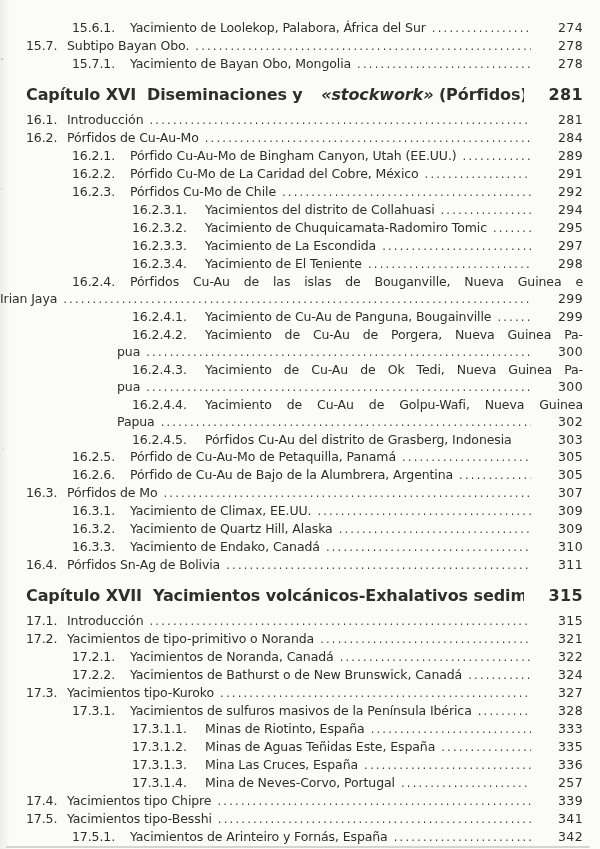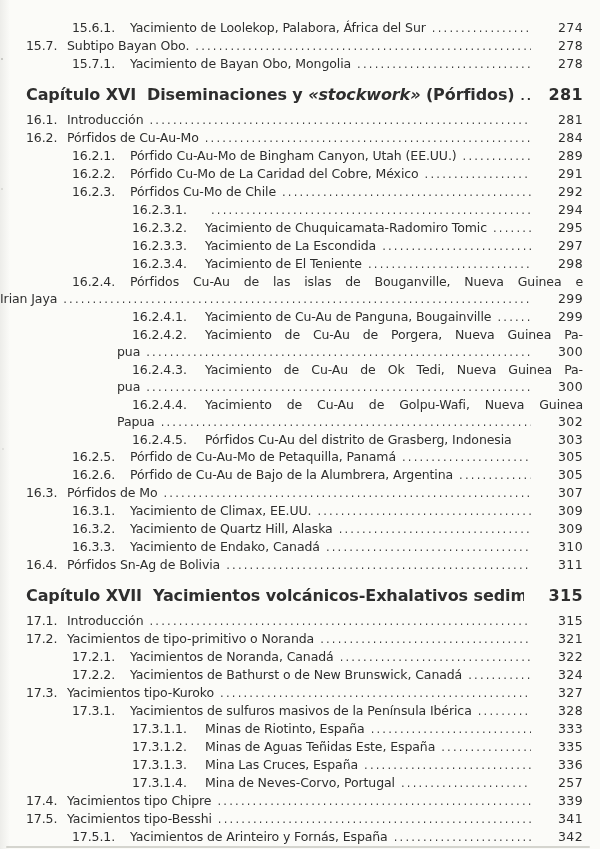--- a/index.html
+++ b/index.html
@@ -63,21 +63,21 @@
   .row.chapter{
     font-weight:bold;
     font-size:16px;
     line-height:19px;
     margin:12px 0 5px 0;
     padding-left:26px;
     letter-spacing:-0.1px;
   }
   .row.chapter .label{flex:0 0 auto;margin-right:11px;}
   .row.chapter .title{flex:0 1 auto;min-width:0;white-space:nowrap;overflow:hidden;}
-  .row.chapter .italic{font-style:italic;}
+  .row.chapter .italic{font-style:italic;margin-left:13px;}
   .row.chapter .leader{color:#2e2e2e;}
   .row.chapter .leader::after{font-size:11px;letter-spacing:2px;}
   
   .scan-left{
     position:absolute;left:0;top:0;bottom:0;width:10px;
     background:linear-gradient(to right,rgba(110,110,104,0.10),rgba(0,0,0,0));
     pointer-events:none;
   }
   .scan-bottom{
     position:absolute;left:6px;right:10px;bottom:1px;height:2px;
@@ -143,20 +143,21 @@
         <span class="pg">291</span>
       </div>
       <div class="row l2">
         <span class="num">16.2.3.</span>
         <span class="text">Pórfidos Cu-Mo de Chile</span>
         <span class="leader"></span>
         <span class="pg">292</span>
       </div>
       <div class="row l3">
         <span class="num">16.2.3.1.</span>
+        <span class="text">Yacimientos del distrito de Collahuasi</span>
         <span class="leader"></span>
         <span class="pg">294</span>
       </div>
       <div class="row l3">
         <span class="num">16.2.3.2.</span>
         <span class="text">Yacimiento de Chuquicamata-Radomiro Tomic</span>
         <span class="leader"></span>
         <span class="pg">295</span>
       </div>
       <div class="row l3">

